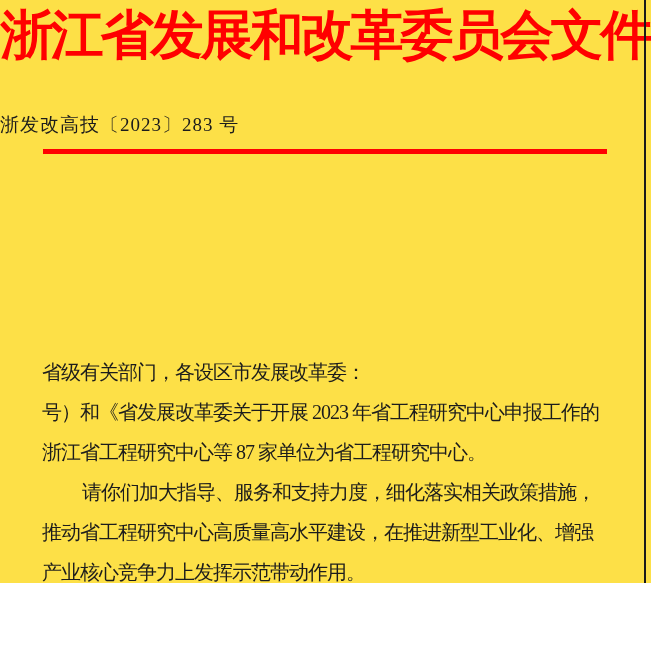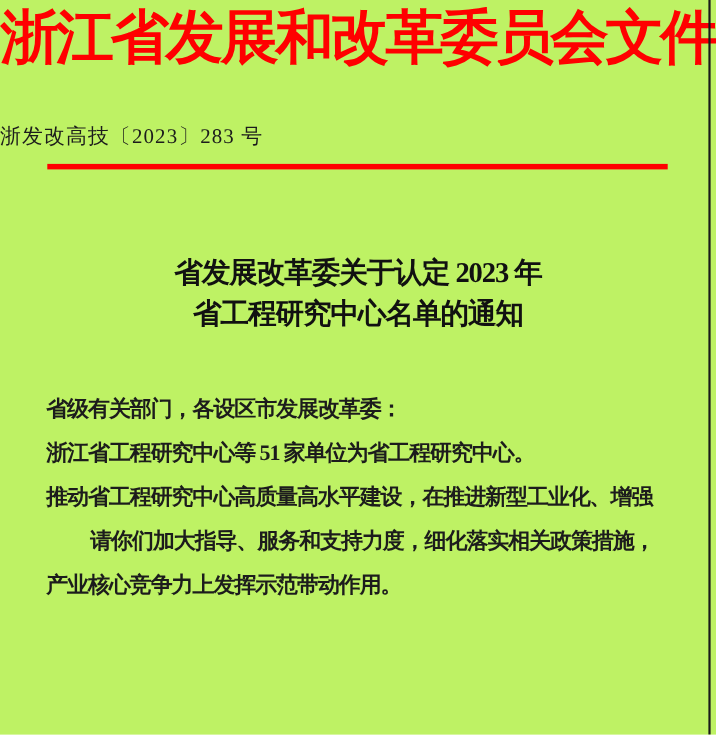--- a/index.html
+++ b/index.html
@@ -4,22 +4,22 @@
 <style>
   html, body {
     margin: 0;
     padding: 0;
     background: #ffffff;
     font-family: "Liberation Serif", "DejaVu Serif", serif;
   }
   .page {
     position: relative;
     width: 651px;
-    height: 668px;
-    background: #bef264;
+    height: 583px;
+    background: #fde047;
     overflow: hidden;
     color: #1c1c1c;
   }
   .agency-header {
     position: absolute;
     top: 4px;
     left: 0;
     width: 100%;
     text-align: center;
     color: #ff0000;
@@ -67,21 +67,20 @@
     left: 42px;
     width: 575px;
     font-size: 20px;
     line-height: 40px;
     letter-spacing: -1px;
     color: #1c1c1c;
   }
   .body-line {
     white-space: nowrap;
     height: 40px;
-    font-weight: bold;
   }
   .body-line.indent {
     padding-left: 40px;
   }
   .page-edge-line {
     position: absolute;
     top: 0;
     right: 5px;
     width: 2px;
     height: 100%;
@@ -92,28 +91,25 @@
 <body>
 
 <div class="page">
 
   <div class="agency-header">浙江省发展和改革委员会文件</div>
 
   <div class="doc-number">浙发改高技〔2023〕283 号</div>
 
   <div class="red-rule"></div>
 
-  <div class="doc-title">
-    <div>省发展改革委关于认定 2023 年</div>
-    <div>省工程研究中心名单的通知</div>
-  </div>
 
   <div class="doc-body">
     <div class="body-line">省级有关部门，各设区市发展改革委：</div>
-    <div class="body-line">浙江省工程研究中心等 51 家单位为省工程研究中心。</div>
+    <div class="body-line">号）和《省发展改革委关于开展 2023 年省工程研究中心申报工作的</div>
+    <div class="body-line">浙江省工程研究中心等 87 家单位为省工程研究中心。</div>
+    <div class="body-line indent">请你们加大指导、服务和支持力度，细化落实相关政策措施，</div>
     <div class="body-line">推动省工程研究中心高质量高水平建设，在推进新型工业化、增强</div>
-    <div class="body-line indent">请你们加大指导、服务和支持力度，细化落实相关政策措施，</div>
     <div class="body-line">产业核心竞争力上发挥示范带动作用。</div>
   </div>
 
   <div class="page-edge-line"></div>
 
 </div>
 
 </body></html>

